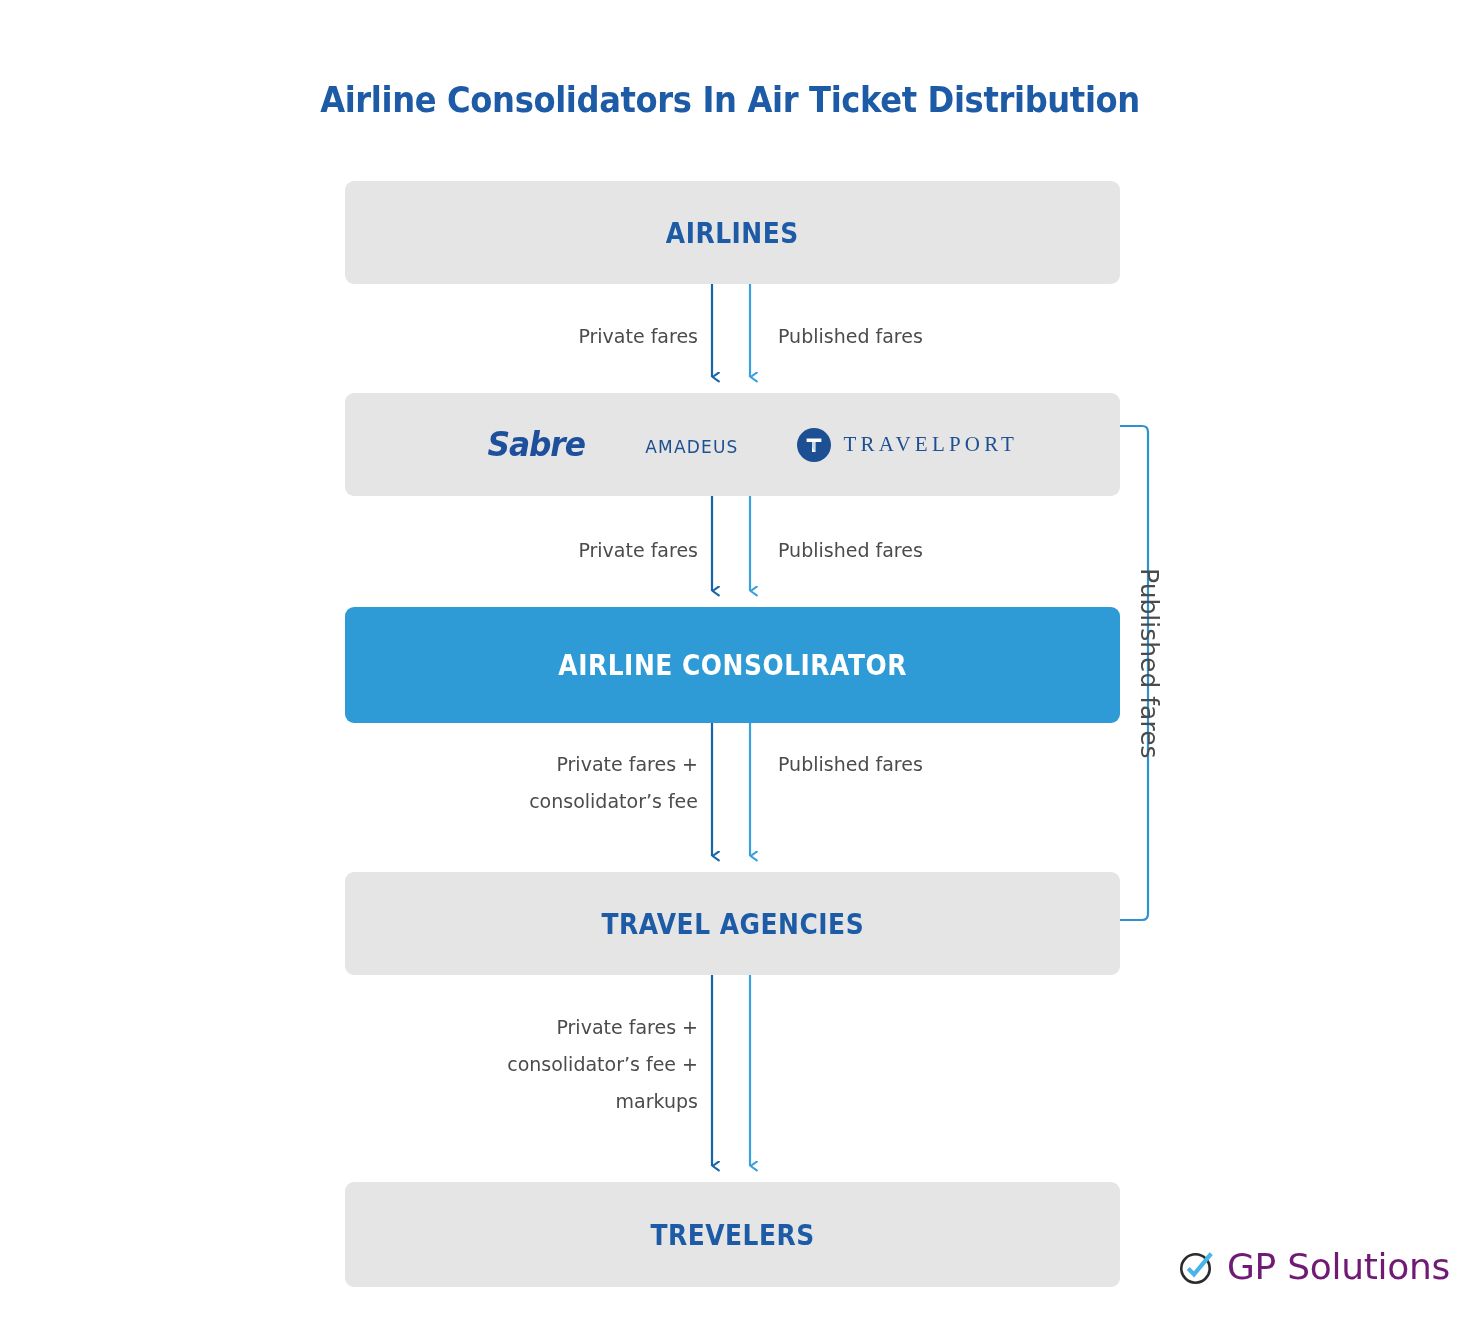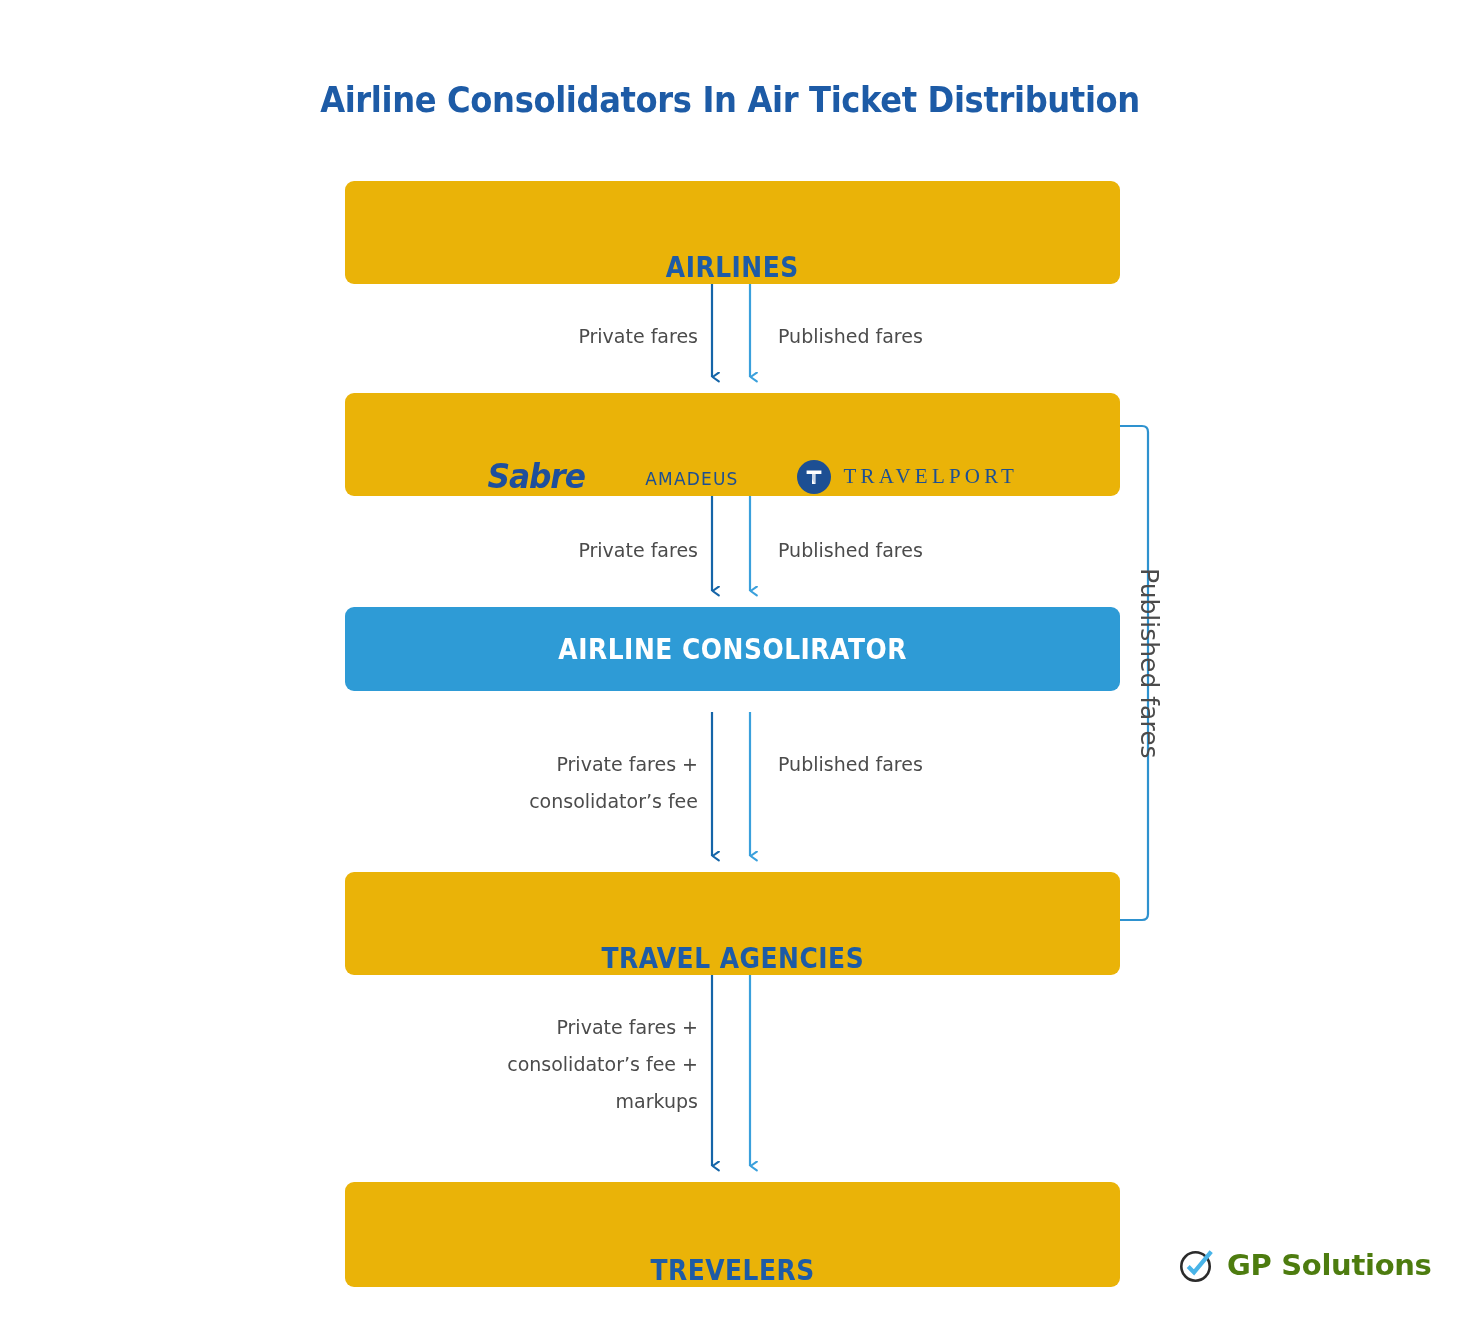--- a/index.html
+++ b/index.html
@@ -44,38 +44,38 @@
   .node {
     position: absolute;
     left: 345px;
     width: 775px;
     border-radius: 9px;
     box-sizing: border-box;
     display: flex;
     align-items: center;
     justify-content: center;
   }
-  .node-light { background: #eab308; align-items: flex-end; }
+  .node-light { background: #e5e5e5; }
   .node-accent { background: #2e9bd6; }
 
   .node-label {
     font-family: "DejaVu Sans", sans-serif;
     font-size: 29px;
     font-weight: bold;
     letter-spacing: 0.6px;
     color: #1d5ba6;
     transform: scaleX(0.86);
     transform-origin: center center;
     white-space: nowrap;
   }
   .node-accent .node-label { color: #ffffff; }
 
   #node-airlines      { top: 173px;  height: 103px; }
   #node-gds           { top: 385px;  height: 103px; }
-  #node-consolidator  { top: 599px;  height: 84px; }
+  #node-consolidator  { top: 599px;  height: 116px; }
   #node-agencies      { top: 864px;  height: 103px; }
   #node-travelers     { top: 1174px; height: 105px; }
 
   
   .gds-row {
     display: flex;
     align-items: center;
     justify-content: center;
     gap: 58px;
     width: 100%;
@@ -152,23 +152,23 @@
   #gp-logo {
     position: absolute;
     left: 1178px;
     top: 1238px;
     display: flex;
     align-items: center;
     gap: 11px;
   }
   #gp-logo .gp-word {
     font-family: "DejaVu Sans", sans-serif;
-    font-size: 29px;
-    font-weight: bold;
-    color: #4d7c0f;
+    font-size: 36px;
+    font-weight: normal;
+    color: #701a75;
     letter-spacing: -0.3px;
   }
 </style>
 </head>
 <body>
 
 <div id="diagram">
 
   <div class="title">Airline Consolidators In Air Ticket Distribution</div>
 

